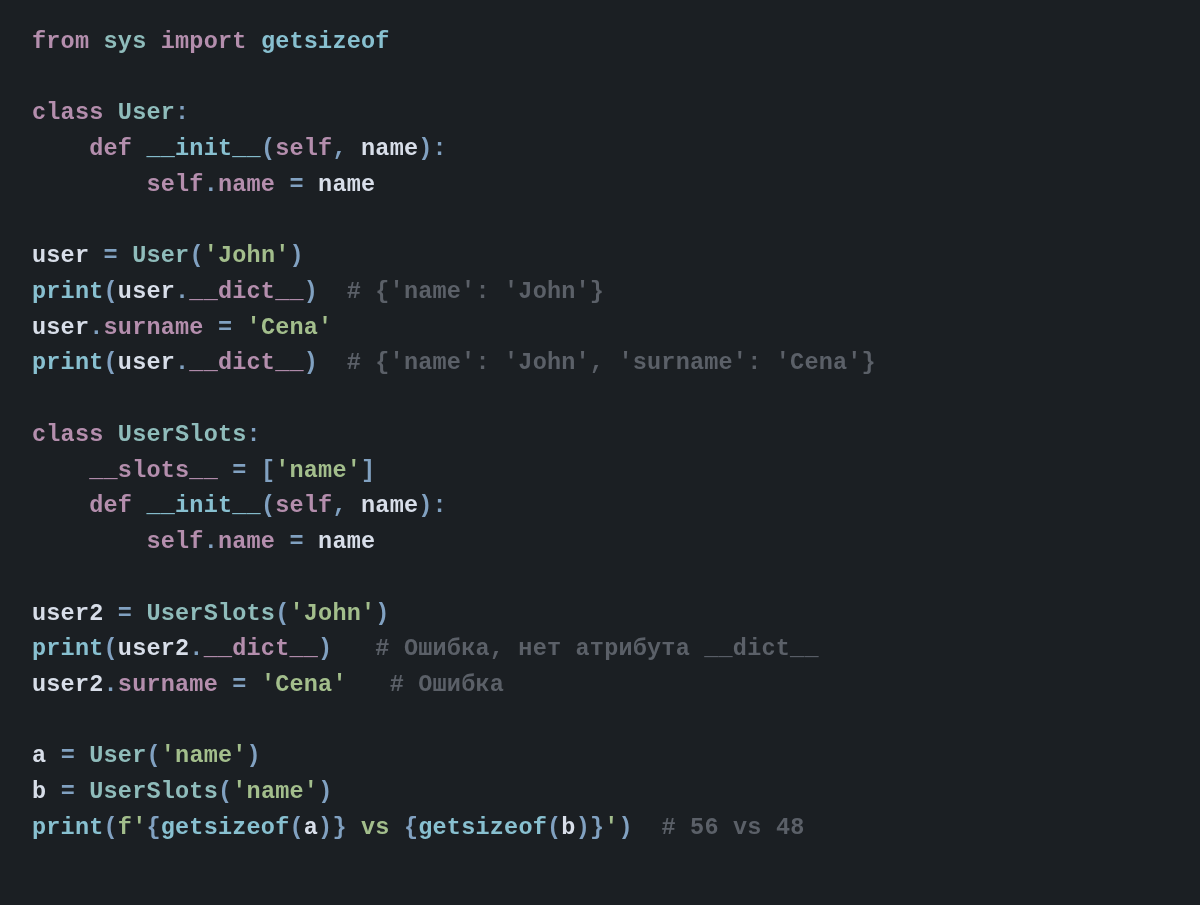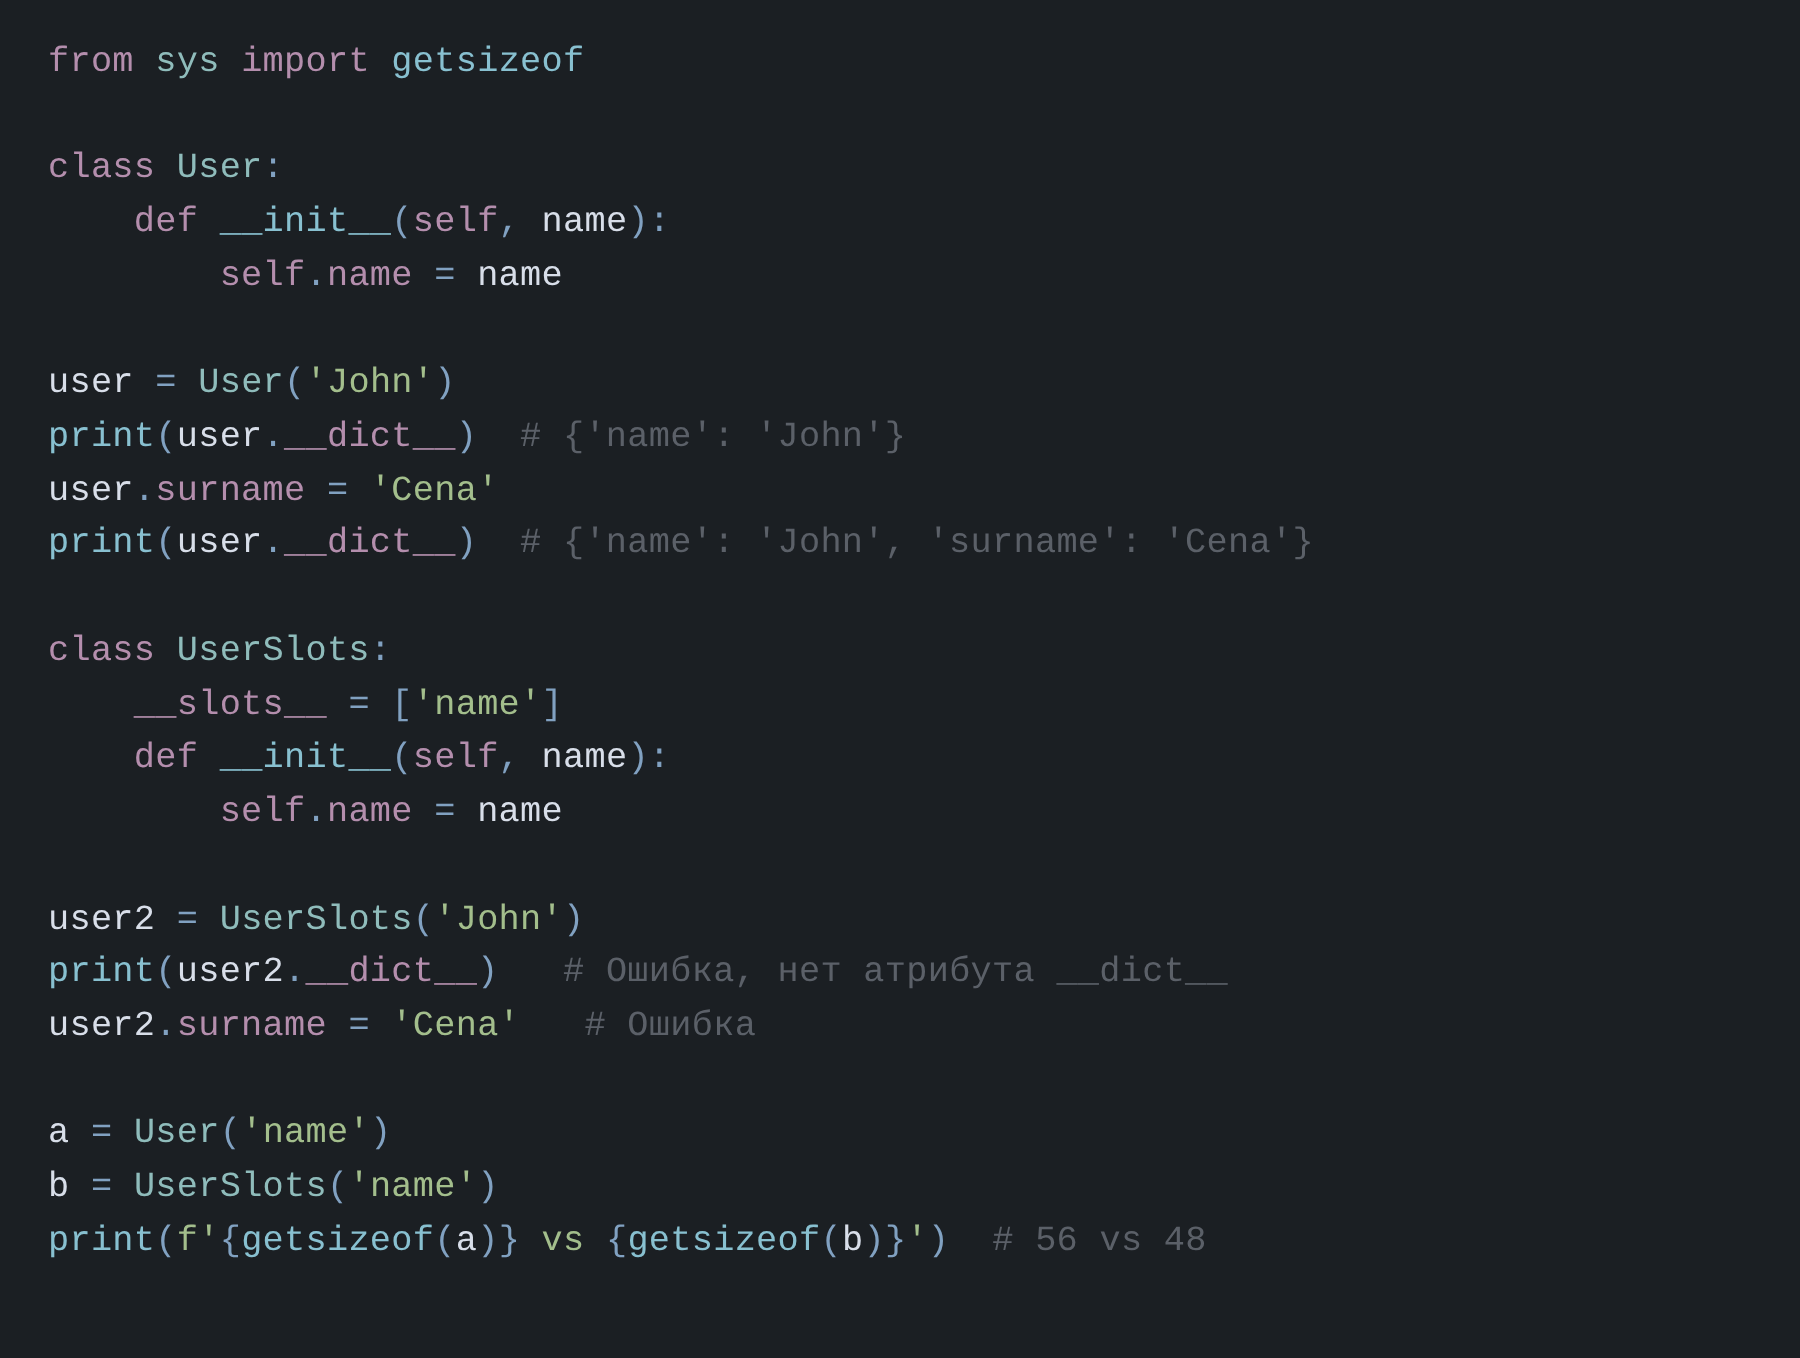--- a/index.html
+++ b/index.html
@@ -12,20 +12,21 @@
   }
   pre.code {
     margin: 0;
     padding: 24px 32px;
     font-family: "SF Mono", ui-monospace, Menlo, Consolas, "Liberation Mono", monospace;
     font-size: 23.5px;
     line-height: 1.52;
     color: #c6c9cd;
     white-space: pre;
     letter-spacing: 0.2px;
+    font-weight: bold;
   }
   .kw    { color: #b48ead; }       
   .mod   { color: #8fbcbb; }       
   .fn    { color: #88c0d0; }       
   .cls   { color: #8fbcbb; }       
   .dunder{ color: #88c0d0; }       
   .slf   { color: #b48ead; }       
   .attr  { color: #b48ead; }       
   .var   { color: #d8dee9; }       
   .op    { color: #81a1c1; }       

